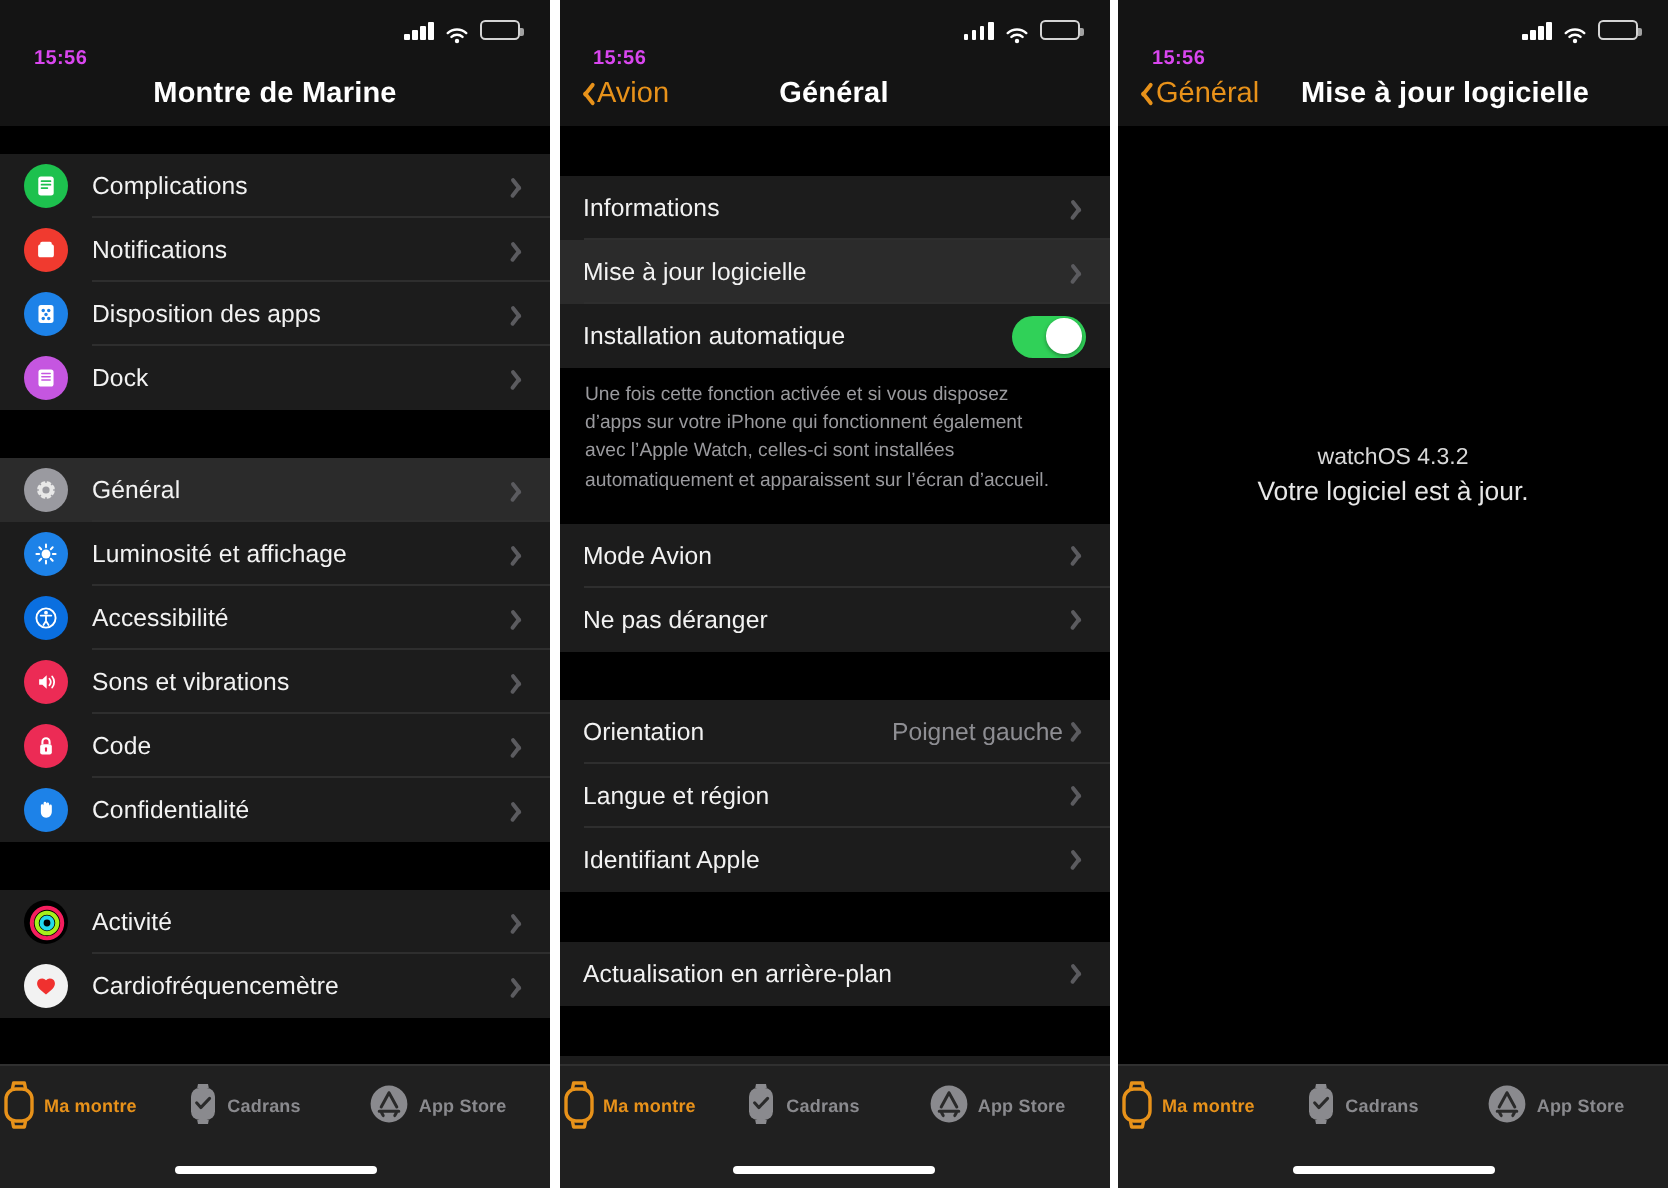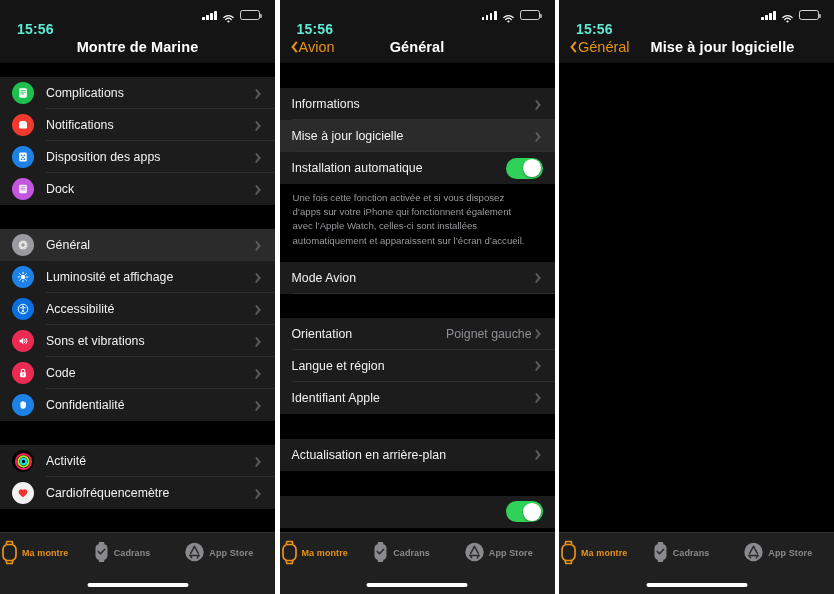--- a/index.html
+++ b/index.html
@@ -14,21 +14,21 @@
     width:275px; height:594px; background:#000000;
     position:relative; overflow:hidden; flex:0 0 auto;
   }
   .gap { width:4.5px; height:594px; background:#ffffff; flex:0 0 auto; }
 
   
   .statusbar {
     height:30px; display:flex; align-items:center; justify-content:space-between;
     padding:0 15px 0 17px; background:#141414; position:relative; z-index:6;
   }
-  .sb-time { color:#5eead4; font-size:14px; font-weight:600; letter-spacing:.2px;margin-top:28px; }
+  .sb-time { color:#d946ef; font-size:10px; font-weight:600; letter-spacing:.2px;margin-top:28px; }
   .sb-right { display:flex; align-items:center; gap:5px; }
   .bars { display:flex; align-items:flex-end; gap:1.5px; height:10px; }
   .bars i { display:block; width:2.6px; background:#fff; border-radius:.5px; }
   .bars i:nth-child(1){height:3.5px}
   .bars i:nth-child(2){height:5.5px}
   .bars i:nth-child(3){height:7.5px}
   .bars i:nth-child(4){height:9.5px}
   .wifi { width:13px; height:10px; position:relative; }
   .batt { width:20px; height:10.5px; border:1.2px solid rgba(255,255,255,.82);
           border-radius:2.6px; position:relative; padding:1.2px; }
@@ -418,20 +418,24 @@
       <div class="footnote">Une fois cette fonction activée et si vous disposez d’apps sur votre iPhone qui fonctionnent également avec l’Apple Watch, celles-ci sont installées automatiquement et apparaissent sur l’écran d’accueil.</div>
 
       <div class="sec-gap" style="height:5px"></div>
 
       <div class="group">
         <div class="row no-icon">
           <span class="row-label">Mode Avion</span>
           <span class="chev"></span>
           <span class="sep" style="left:12px"></span>
         </div>
+        <div class="row no-icon">
+          <span class="row-label">Ne pas déranger</span>
+          <span class="chev"></span>
+        </div>
       </div>
 
       <div class="sec-gap" style="height:24px"></div>
 
       <div class="group">
         <div class="row no-icon">
           <span class="row-label">Orientation</span>
           <span class="row-value">Poignet gauche</span>
           <span class="chev"></span>
           <span class="sep" style="left:12px"></span>
@@ -524,20 +528,24 @@
         <span class="batt"><span class="batt-fill"></span></span>
       </div>
     </div>
     <div class="navbar">
       <div class="nav-back">
         <span class="chev-left"></span>
         <span>Général</span>
       </div>
       <div class="nav-title" style="margin-left:52px">Mise à jour logicielle</div>
     </div>
+    <div class="update-wrap">
+      <div class="upd-ver">watchOS 4.3.2</div>
+      <div class="upd-msg">Votre logiciel est à jour.</div>
+    </div>
 
     <div class="tabbar">
       <div class="tab active">
         <span class="tab-ico">
           <svg width="19" height="25" viewBox="0 0 19 25">
               <rect x="3" y="4.5" width="13" height="16" rx="5" fill="none" stroke="#E8921A" stroke-width="1.7"></rect>
               <path d="M6.2 4.5l.6-3h5.4l.6 3M6.2 20.5l.6 3h5.4l.6-3" fill="none" stroke="#E8921A" stroke-width="1.7" stroke-linejoin="round"></path>
             </svg>
         </span>
         <span class="tab-label">Ma montre</span>

